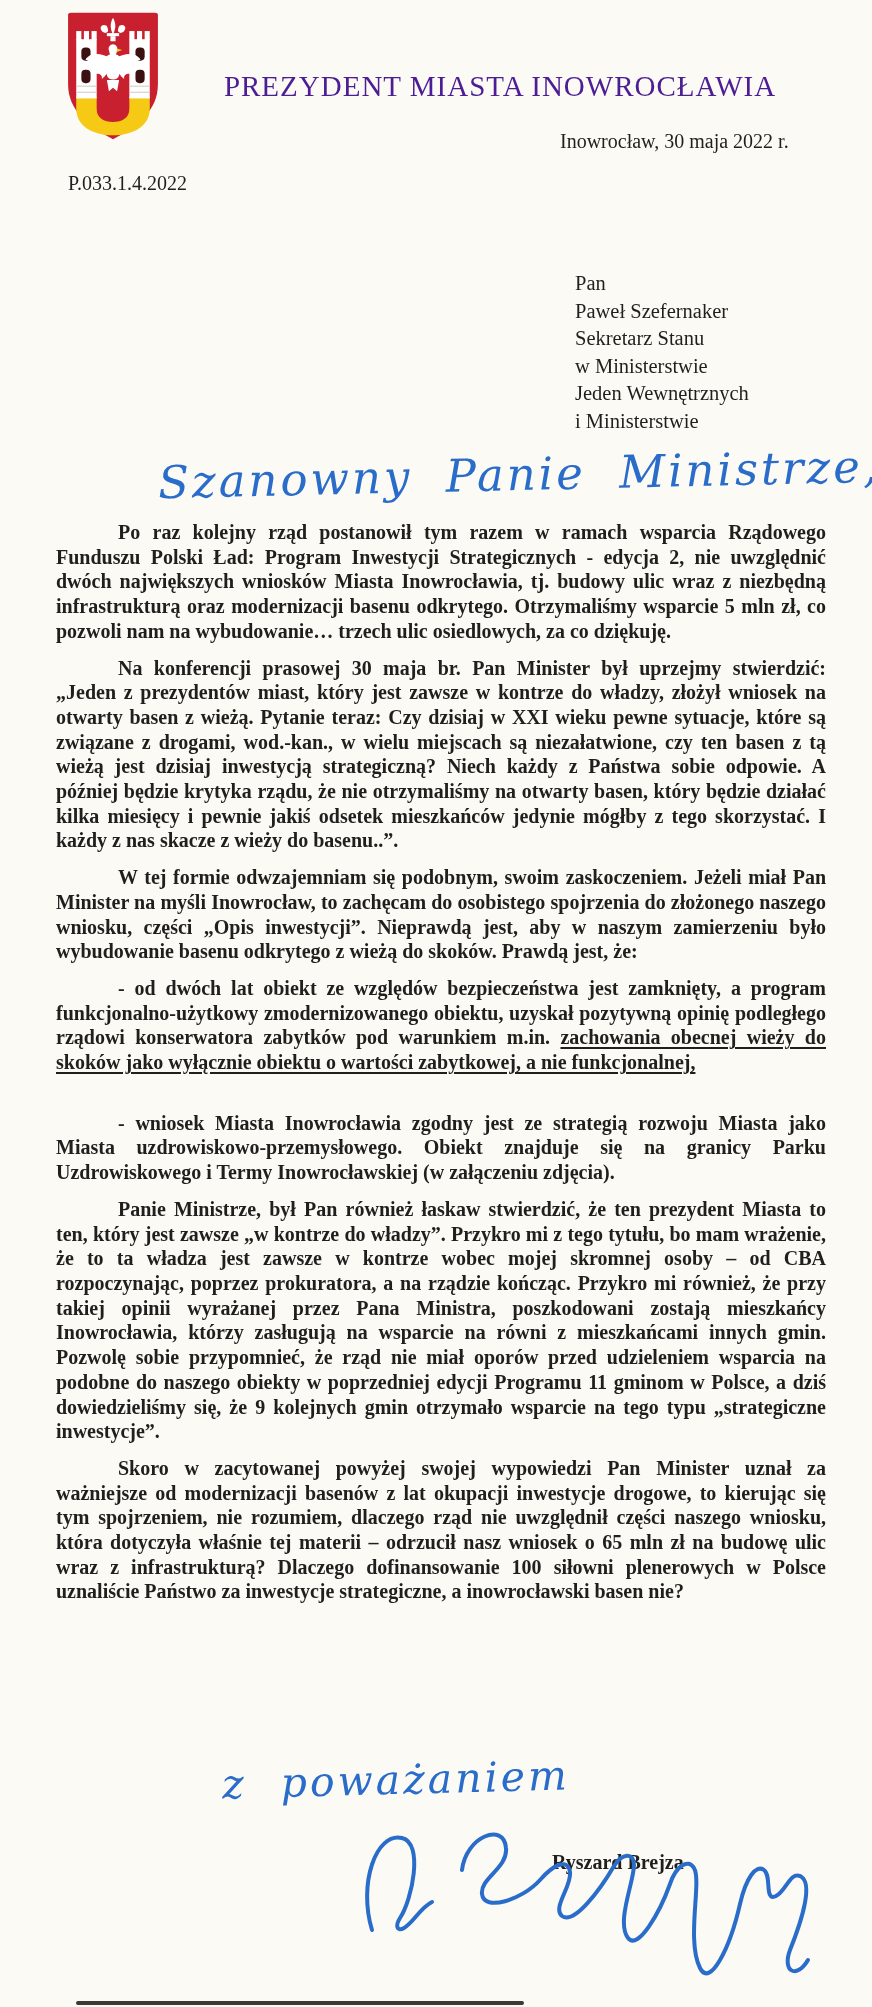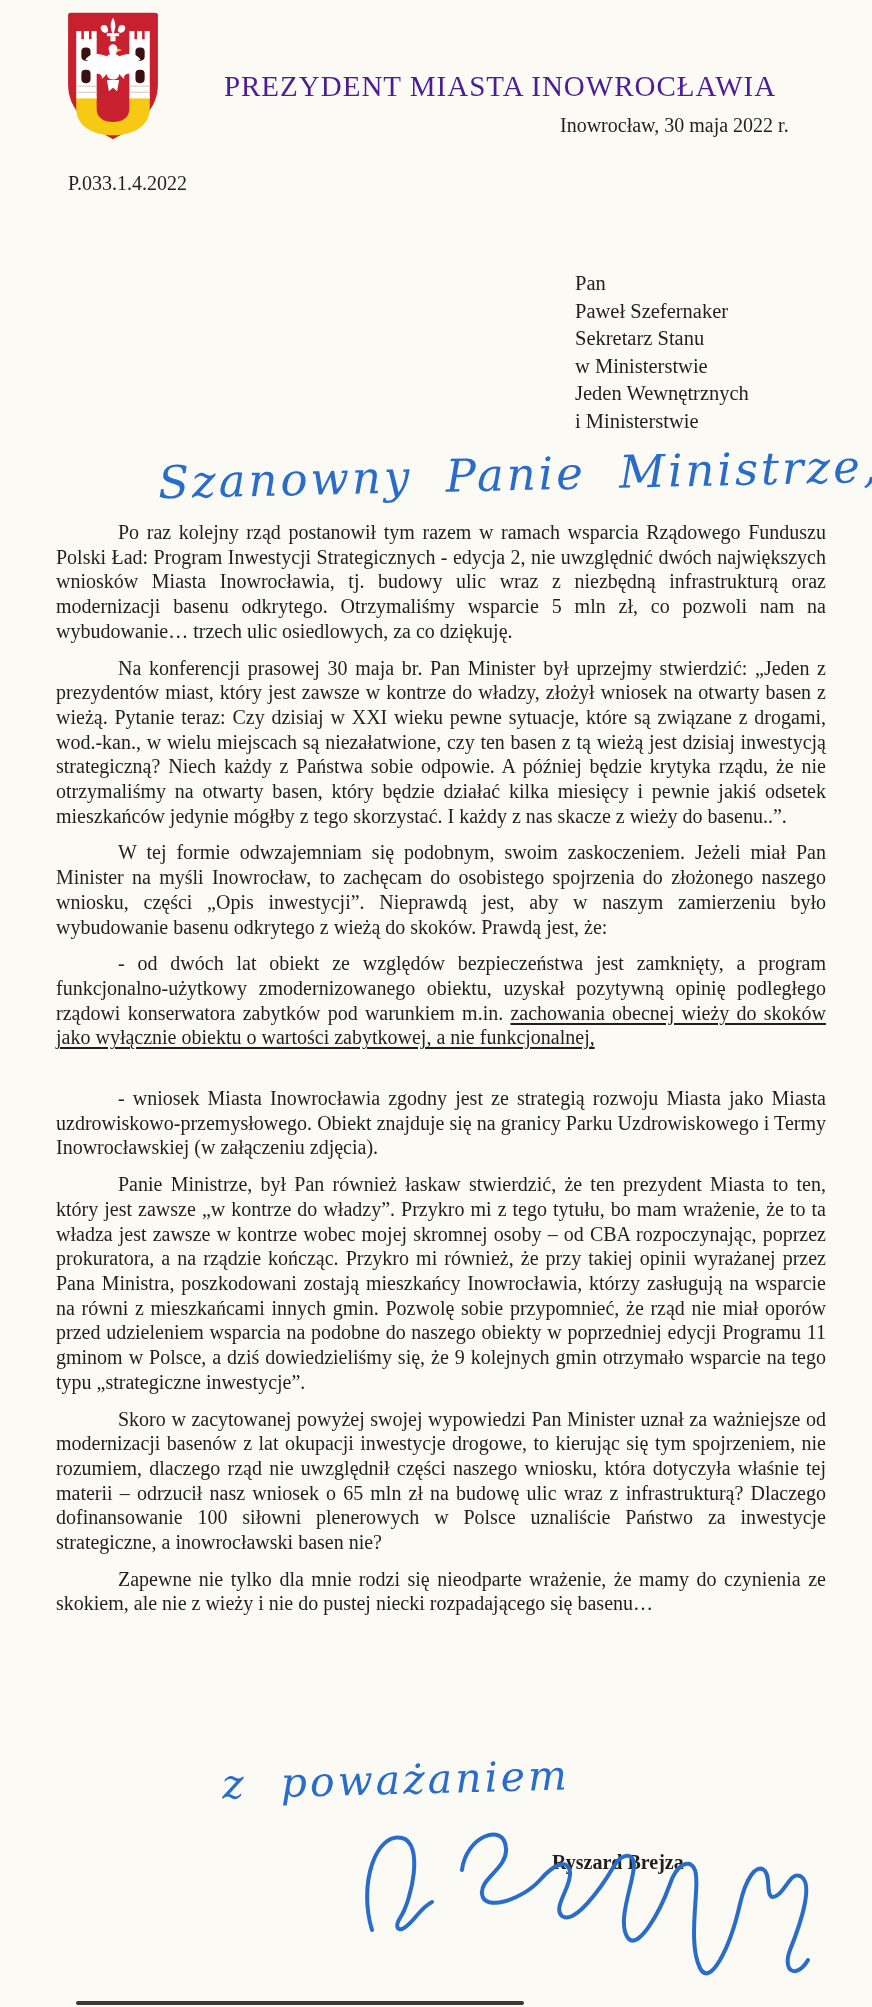--- a/index.html
+++ b/index.html
@@ -9,40 +9,40 @@
     font-family:"Liberation Serif", serif;
     color:#211f1e;
   }
   .abs{position:absolute;}
   
   .crest{left:64px;top:10px;width:98px;height:134px;}
   .title{
     left:200px;top:70px;width:600px;text-align:center;
     font-size:29px;letter-spacing:1px;color:#4c1d95;white-space:nowrap;
   }
-  .place-date{left:560px;top:114px;font-size:20px;text-align:right;}
+  .place-date{left:560px;top:130px;font-size:20px;text-align:right;}
   .ref-number{left:68px;top:172px;font-size:20px;}
   
   .addressee{left:575px;top:270px;font-weight:normal;font-size:20.5px;line-height:27.5px;}
   
   .handwriting{
     font-family:"DejaVu Serif", serif;font-style:italic;color:#2a6cc9;
     white-space:nowrap;
   }
   .greeting{
     left:158px;top:448px;font-size:45px;letter-spacing:3px;word-spacing:16px;
     transform:rotate(-1.3deg);
   }
   .closing-hand{
     left:222px;top:1756px;font-size:41px;letter-spacing:3px;word-spacing:18px;
     transform:rotate(-1.5deg);
   }
   
   .letter-body{left:56px;top:520px;width:774px;font-size:20px;line-height:24.7px;}
-  .letter-body p{margin:0 4px 12px 0;text-align:justify;text-indent:62px;}
+  .letter-body p{margin:0 4px 12px 0;text-align:justify;text-indent:62px;font-weight:bold;}
   .letter-body p.gap-after{margin-bottom:36px;}
   .uline{text-decoration:underline;text-underline-offset:3px;}
   
   .signer-name{left:552px;top:1851px;font-size:20px;font-weight:bold;white-space:nowrap;}
   .signature-svg{left:350px;top:1808px;width:515px;height:196px;}
   .scan-artifact{left:76px;top:2001px;width:448px;height:4px;background:#3a3a38;border-radius:2px;}
 </style>
 </head>
 <body>
 
@@ -108,21 +108,20 @@
 <div class="abs handwriting greeting">Szanowny Panie Ministrze,</div>
 
 <div class="abs letter-body">
   <p>Po raz kolejny rząd postanowił tym razem w ramach wsparcia Rządowego Funduszu Polski Ład: Program Inwestycji Strategicznych - edycja 2, nie uwzględnić dwóch największych wniosków Miasta Inowrocławia, tj. budowy ulic wraz z niezbędną infrastrukturą oraz modernizacji basenu odkrytego. Otrzymaliśmy wsparcie 5 mln zł, co pozwoli nam na wybudowanie… trzech ulic osiedlowych, za co dziękuję.</p>
   <p>Na konferencji prasowej 30 maja br. Pan Minister był uprzejmy stwierdzić: „Jeden z prezydentów miast, który jest zawsze w kontrze do władzy, złożył wniosek na otwarty basen z wieżą. Pytanie teraz: Czy dzisiaj w XXI wieku pewne sytuacje, które są związane z drogami, wod.-kan., w wielu miejscach są niezałatwione, czy ten basen z tą wieżą jest dzisiaj inwestycją strategiczną? Niech każdy z Państwa sobie odpowie. A później będzie krytyka rządu, że nie otrzymaliśmy na otwarty basen, który będzie działać kilka miesięcy i pewnie jakiś odsetek mieszkańców jedynie mógłby z tego skorzystać. I każdy z nas skacze z wieży do basenu..”.</p>
   <p>W tej formie odwzajemniam się podobnym, swoim zaskoczeniem. Jeżeli miał Pan Minister na myśli Inowrocław, to zachęcam do osobistego spojrzenia do złożonego naszego wniosku, części „Opis inwestycji”. Nieprawdą jest, aby w naszym zamierzeniu było wybudowanie basenu odkrytego z wieżą do skoków. Prawdą jest, że:</p>
   <p class="gap-after"><span>- od dwóch lat obiekt ze względów bezpieczeństwa jest zamknięty, a program funkcjonalno-użytkowy zmodernizowanego obiektu, uzyskał pozytywną opinię podległego rządowi konserwatora zabytków pod warunkiem m.in. </span><span class="uline">zachowania obecnej wieży do skoków jako wyłącznie obiektu o wartości zabytkowej, a nie funkcjonalnej,</span></p>
   <p>- wniosek Miasta Inowrocławia zgodny jest ze strategią rozwoju Miasta jako Miasta uzdrowiskowo-przemysłowego. Obiekt znajduje się na granicy Parku Uzdrowiskowego i Termy Inowrocławskiej (w załączeniu zdjęcia).</p>
   <p>Panie Ministrze, był Pan również łaskaw stwierdzić, że ten prezydent Miasta to ten, który jest zawsze „w kontrze do władzy”.  Przykro mi z tego tytułu, bo mam wrażenie, że to ta władza jest zawsze w kontrze wobec mojej skromnej osoby – od CBA rozpoczynając, poprzez prokuratora, a na rządzie kończąc. Przykro mi również, że przy takiej opinii wyrażanej przez Pana Ministra, poszkodowani zostają mieszkańcy Inowrocławia, którzy zasługują na wsparcie na równi z mieszkańcami innych gmin. Pozwolę sobie przypomnieć, że rząd nie miał oporów przed udzieleniem wsparcia na podobne do naszego obiekty w poprzedniej edycji Programu 11 gminom w Polsce, a dziś dowiedzieliśmy się, że 9 kolejnych gmin otrzymało wsparcie na tego typu „strategiczne inwestycje”.</p>
   <p>Skoro w zacytowanej powyżej swojej wypowiedzi Pan Minister uznał za ważniejsze od modernizacji basenów z lat okupacji inwestycje drogowe, to kierując się tym spojrzeniem, nie rozumiem, dlaczego rząd nie uwzględnił części naszego wniosku, która dotyczyła właśnie tej materii – odrzucił nasz wniosek o 65 mln zł na budowę ulic wraz z infrastrukturą? Dlaczego dofinansowanie 100 siłowni plenerowych w Polsce uznaliście Państwo za inwestycje strategiczne, a inowrocławski basen nie?</p>
-  <p>Zapewne nie tylko dla mnie rodzi się nieodparte wrażenie, że mamy do czynienia ze skokiem, ale nie z wieży i nie do pustej niecki rozpadającego się basenu…</p>
 </div>
 
 <div class="abs handwriting closing-hand">z poważaniem</div>
 <div class="abs signer-name">Ryszard Brejza</div>
 
 <div class="abs signature-svg">
   <svg width="515" height="196" viewBox="0 0 515 196" xmlns="http://www.w3.org/2000/svg" aria-hidden="true">
     <g fill="none" stroke="#2a6cc9" stroke-width="4" stroke-linecap="round" stroke-linejoin="round">
       <path d="M22,122 C8,76 26,24 52,30 C74,35 62,92 50,110 C45,118 47,124 54,120 C64,114 70,100 82,94"></path>
       <path d="M112,62 C116,28 154,14 156,40 C158,60 130,70 132,86 C134,104 172,92 190,72 C204,56 218,50 220,64 C222,78 202,100 212,108 C224,117 250,82 264,58 C272,45 284,44 284,57 C284,74 266,114 278,130 C288,143 310,104 320,76 C326,58 338,50 344,60 C352,73 336,132 350,160 C360,180 380,140 390,96 C396,70 406,56 414,62 C422,68 414,94 426,88 C436,83 440,64 450,68"></path>

